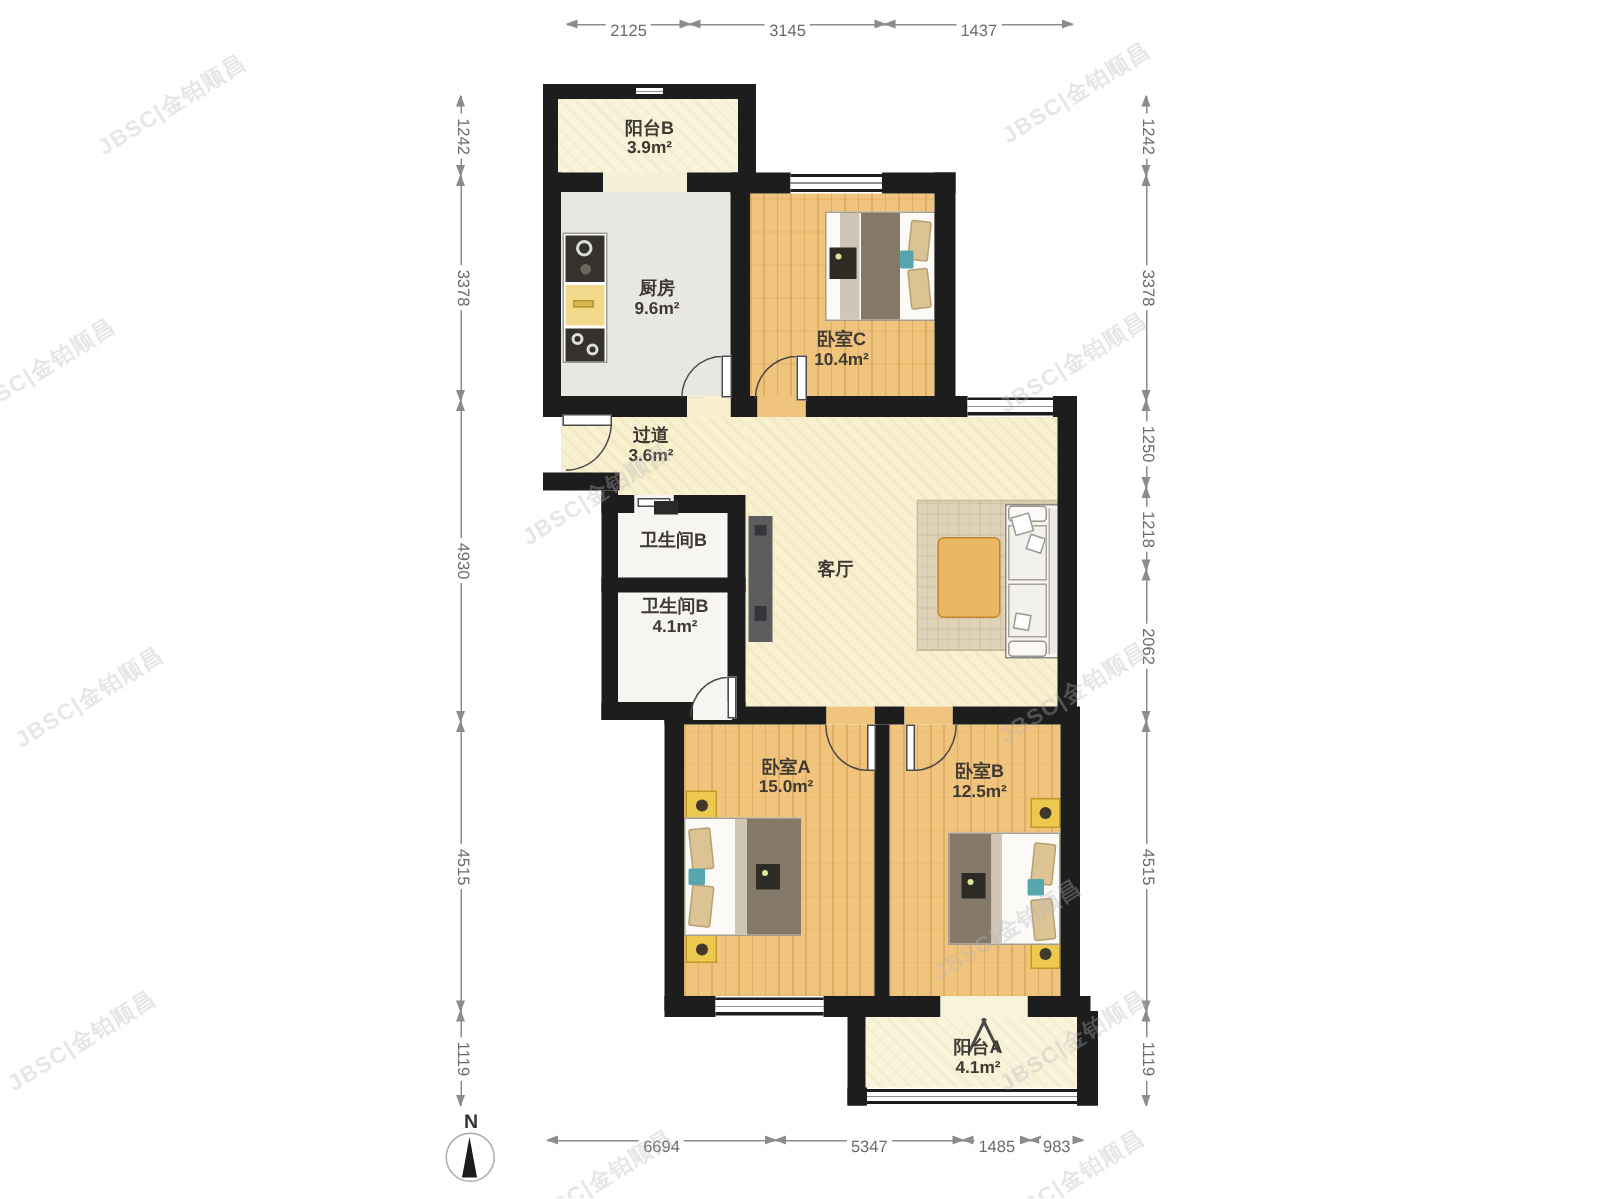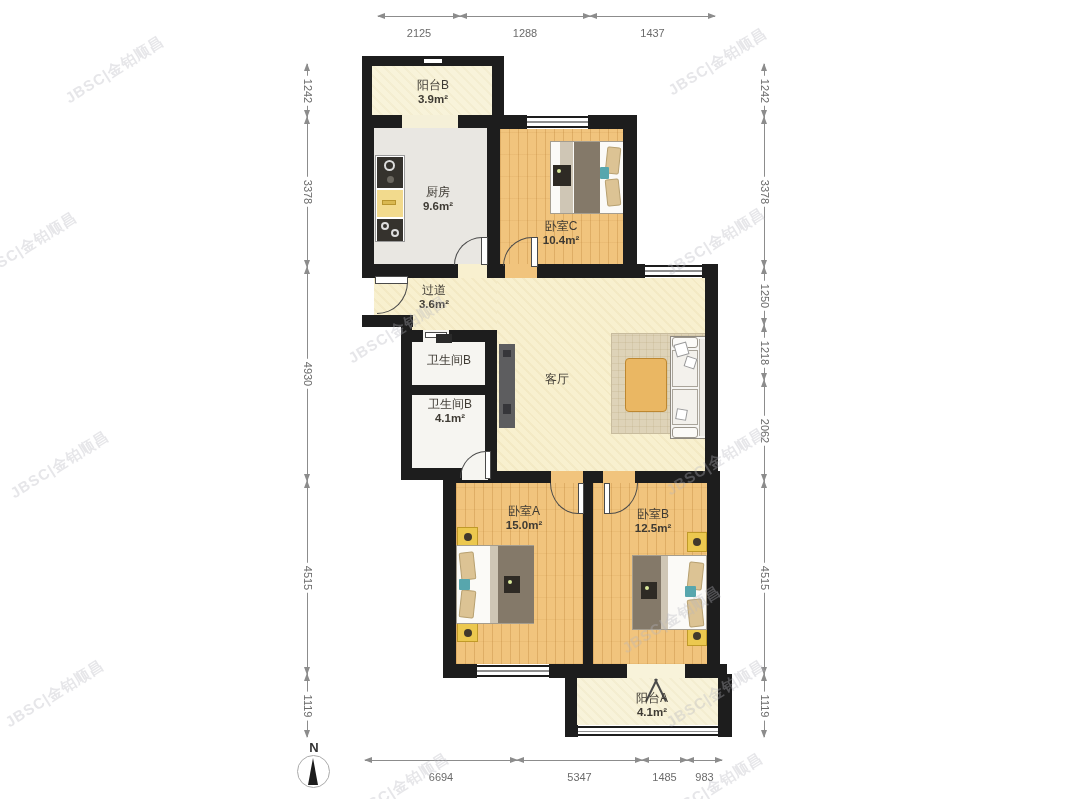--- a/index.html
+++ b/index.html
@@ -15,30 +15,30 @@
   .bath{background:#f6f5f1;}
   .fill{z-index:22;}
   .furn{z-index:10;}
   .win{z-index:25;background:linear-gradient(to bottom,#1d1d1d 0 2px,#fff 2px 45%,#8f8f8f 45% 55%,#fff 55% calc(100% - 2px),#1d1d1d calc(100% - 2px) 100%);}
   .arc{z-index:26;border:0 solid #4a4a4a;background:transparent;}
   .arc-tl{border-top-width:1.5px;border-left-width:1.5px;border-top-left-radius:100% 100%;}
   .arc-bl{border-bottom-width:1.5px;border-left-width:1.5px;border-bottom-left-radius:100% 100%;}
   .arc-br{border-bottom-width:1.5px;border-right-width:1.5px;border-bottom-right-radius:100% 100%;}
   .leaf{z-index:27;background:#fff;border:1px solid #4a4a4a;}
   .room-label{position:absolute;transform:translateX(-50%);text-align:center;z-index:40;color:#3e3a33;white-space:nowrap;}
-  .room-name{font-size:12px;font-weight:normal;line-height:14px;}
+  .room-name{font-size:12px;font-weight:bold;line-height:14px;}
   .room-area{font-size:11.5px;font-weight:bold;line-height:14px;}
   .dim{position:absolute;z-index:30;}
   .dim-h{height:0;border-top:1px solid #8c8c8c;}
   .dim-h::before{content:'';position:absolute;left:-1px;top:-4px;border-top:3.5px solid transparent;border-bottom:3.5px solid transparent;border-right:8px solid #8c8c8c;}
   .dim-h::after{content:'';position:absolute;right:-1px;top:-4px;border-top:3.5px solid transparent;border-bottom:3.5px solid transparent;border-left:8px solid #8c8c8c;}
   .dim-v{width:0;border-left:1px solid #8c8c8c;}
   .dim-v::before{content:'';position:absolute;top:-1px;left:-4px;border-left:3.5px solid transparent;border-right:3.5px solid transparent;border-bottom:8px solid #8c8c8c;}
   .dim-v::after{content:'';position:absolute;bottom:-1px;left:-4px;border-left:3.5px solid transparent;border-right:3.5px solid transparent;border-top:8px solid #8c8c8c;}
-  .dim-label{position:absolute;left:50%;top:16px;transform:translate(-50%,-50%);background:#fff;padding:0 3px;font-size:11px;color:#6b6b6b;white-space:nowrap;}
+  .dim-label{position:absolute;left:50%;top:4px;transform:translate(-50%,-50%);background:#fff;padding:0 3px;font-size:11px;color:#6b6b6b;white-space:nowrap;}
   .dim-v .dim-label{left:0;top:50%;transform:translate(-50%,-50%) rotate(90deg);}
   .watermark{position:absolute;transform:translate(-50%,-50%) rotate(-32deg);font-size:15px;font-weight:bold;color:rgba(182,182,190,.34);letter-spacing:1px;white-space:nowrap;z-index:50;}
   .pillow{background:#dcc394;border:1px solid #b7a070;border-radius:2px;}
   .teal{background:#57a6ad;border-radius:1px;}
   .blanket{background:#847969;}
   .lstrip{background:#cfc6b5;}
   .tv{background:#2e2a24;}
   .dot{width:4px;height:4px;background:#d8e89a;border-radius:50%;position:absolute;left:4px;top:4px;}
   .nstand{background:#ecc84f;border:1px solid #c09a28;}
   .ndot{width:8px;height:8px;background:#41392c;border-radius:50%;position:absolute;left:50%;top:50%;transform:translate(-50%,-50%);}
@@ -247,21 +247,21 @@
       <div class="room-area">12.5m²</div>
     </div>
     <div class="room-label" style="left: 652px; top: 691px;">
       <div class="room-name">阳台A</div>
       <div class="room-area">4.1m²</div>
     </div>
     <div class="dim dim-h" style="left: 378px; width: 82px; top: 16px;">
       <span class="dim-label">2125</span>
     </div>
     <div class="dim dim-h" style="left: 460px; width: 130px; top: 16px;">
-      <span class="dim-label">1288</span>
+      <span class="dim-label">3145</span>
     </div>
     <div class="dim dim-h" style="left: 590px; width: 125px; top: 16px;">
       <span class="dim-label">1437</span>
     </div>
     <div class="dim dim-h" style="left: 365px; width: 152px; top: 760px;">
       <span class="dim-label">6694</span>
     </div>
     <div class="dim dim-h" style="left: 517px; width: 125px; top: 760px;">
       <span class="dim-label">5347</span>
     </div>

